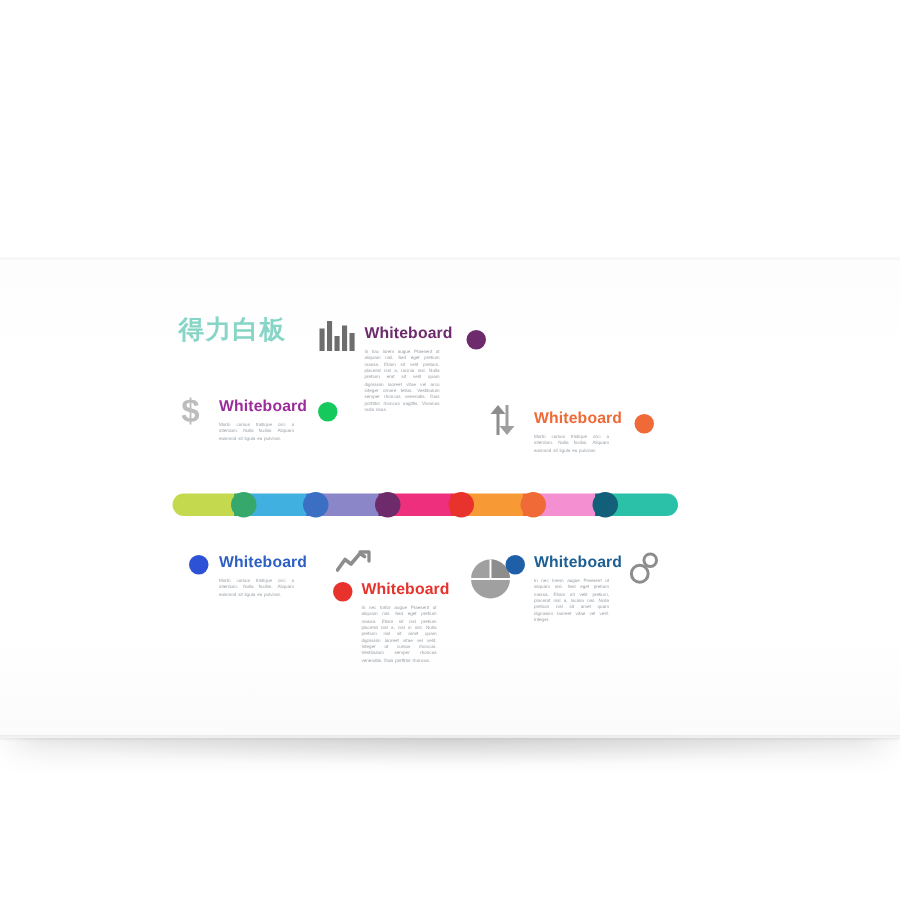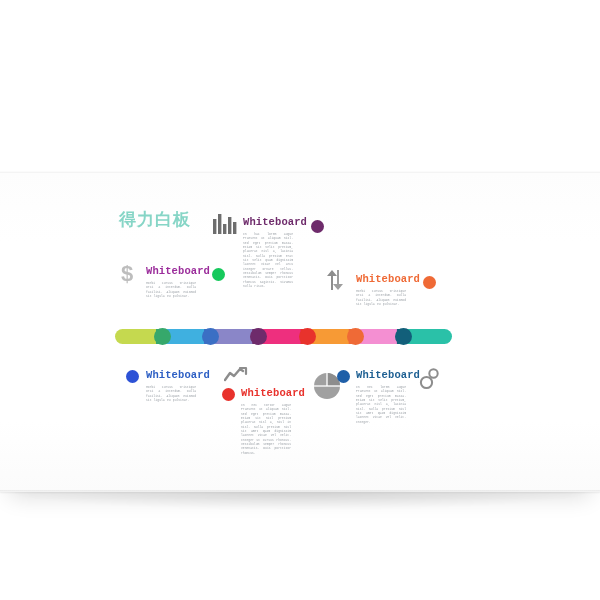--- a/index.html
+++ b/index.html
@@ -72,21 +72,21 @@
       #f48fd2 90.5%,
       #125f7a 93%,
       #2ac1a8 96%,
       #2ac1a8 100%);
   }
   .bar-dot{
     position:absolute;top:-1px;width:17px;height:17px;border-radius:50%;
   }
 
   
-  .block{position:absolute;font-family:Liberation Mono, monospace;}
+  .block{position:absolute;}
   .block .bw-title{
     font-size:10.5px;font-weight:bold;letter-spacing:.1px;
     white-space:nowrap;line-height:12px;
   }
   .block .bw-body{
     margin-top:4px;
     font-size:3.05px;line-height:4.35px;
     color:#9aa0a6;
     text-align:justify;
     word-spacing:.4px;

